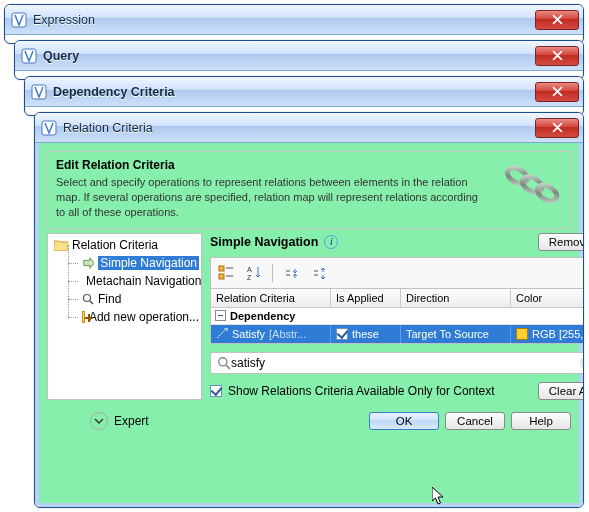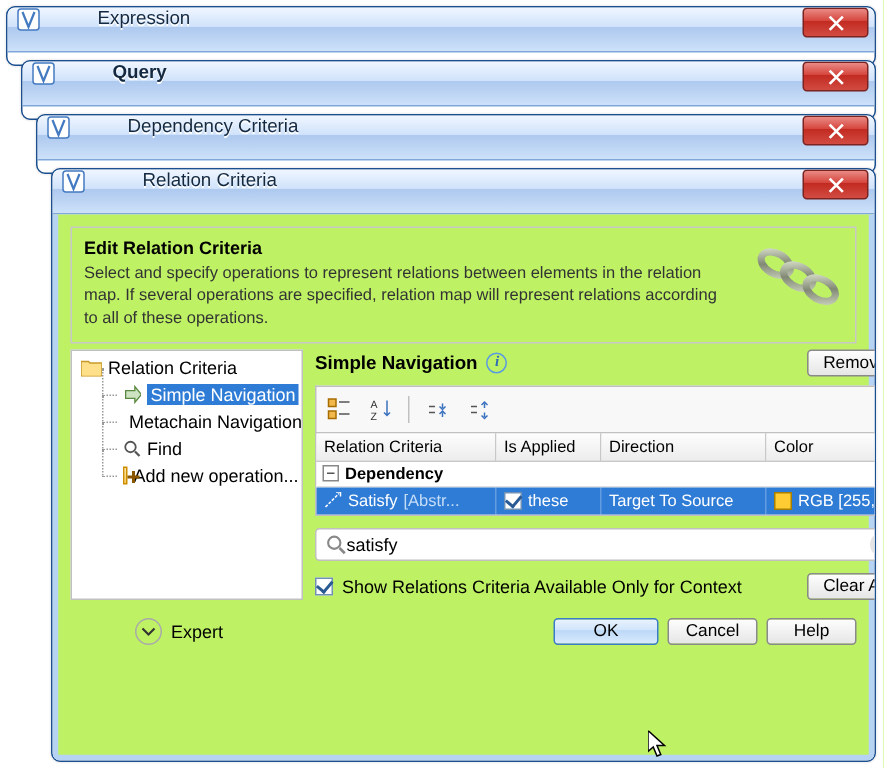--- a/index.html
+++ b/index.html
@@ -17,24 +17,23 @@
     border-radius:6px;
     background:#fff;
     box-shadow:0 0 0 1px rgba(0,0,0,0.05);
     overflow:hidden;
   }
   .titlebar {
     height:30px;
     background:linear-gradient(#f0f6ff,#cfe2fb 45%,#aec9ef 46%,#cde1f9);
     border-bottom:1px solid #7fa7d9;
     display:flex;
-    align-items:flex-start;
+    align-items:center;
     padding:0 4px 0 6px;
     color:#14293f;
-    gap:32px;
   }
   .app-icon {
     width:16px; height:16px;
     margin-right:6px;
     display:inline-flex;
     align-items:center; justify-content:center;
   }
   .titlebar .title {
     flex:1;
     font-size:12.5px;
@@ -49,21 +48,21 @@
     display:flex; align-items:center; justify-content:center;
     cursor:pointer;
   }
   .close-btn svg { width:11px; height:11px; }
   
   .main-body {
     position:absolute; top:30px; bottom:0; left:0; right:0;
     border:4px solid #b7d3f4;
     border-top:none;
     border-radius:0 0 4px 4px;
-    background:#bef264;
+    background:#86efac;
   }
   .header-pane {
     margin:8px 8px 4px 8px;
     padding:6px 8px 8px 8px;
     border:1px solid #c8c8c8;
     display:flex;
     gap:8px;
   }
   .header-pane .text { flex:1; }
   .header-pane h2 { font-size:12px; font-weight:bold; margin-bottom:3px; }
@@ -286,21 +285,21 @@
     </span>
     <span class="title">Query</span>
     <div class="close-btn">
       <svg viewBox="0 0 10 10">
           <path d="M1 1 L9 9 M9 1 L1 9" stroke="#fff" stroke-width="1.6"></path>
         </svg>
     </div>
   </div>
 </div>
 
-<div class="dialog" style="left:24px; top:76px; width:560px; height:40px;">
+<div class="dialog" style="left:24px; top:76px; width:560px; height:40px;font-weight:bold;">
   <div class="titlebar">
     <span class="app-icon">
       <svg viewBox="0 0 16 16">
           <rect x="1" y="1" width="14" height="14" rx="2" fill="#fff" stroke="#447ac1"></rect>
           <path d="M4 3 L8 13 L12 3" stroke="#447ac1" fill="none" stroke-width="1.5"></path>
         </svg>
     </span>
     <span class="title">Dependency Criteria</span>
     <div class="close-btn">
       <svg viewBox="0 0 10 10">

